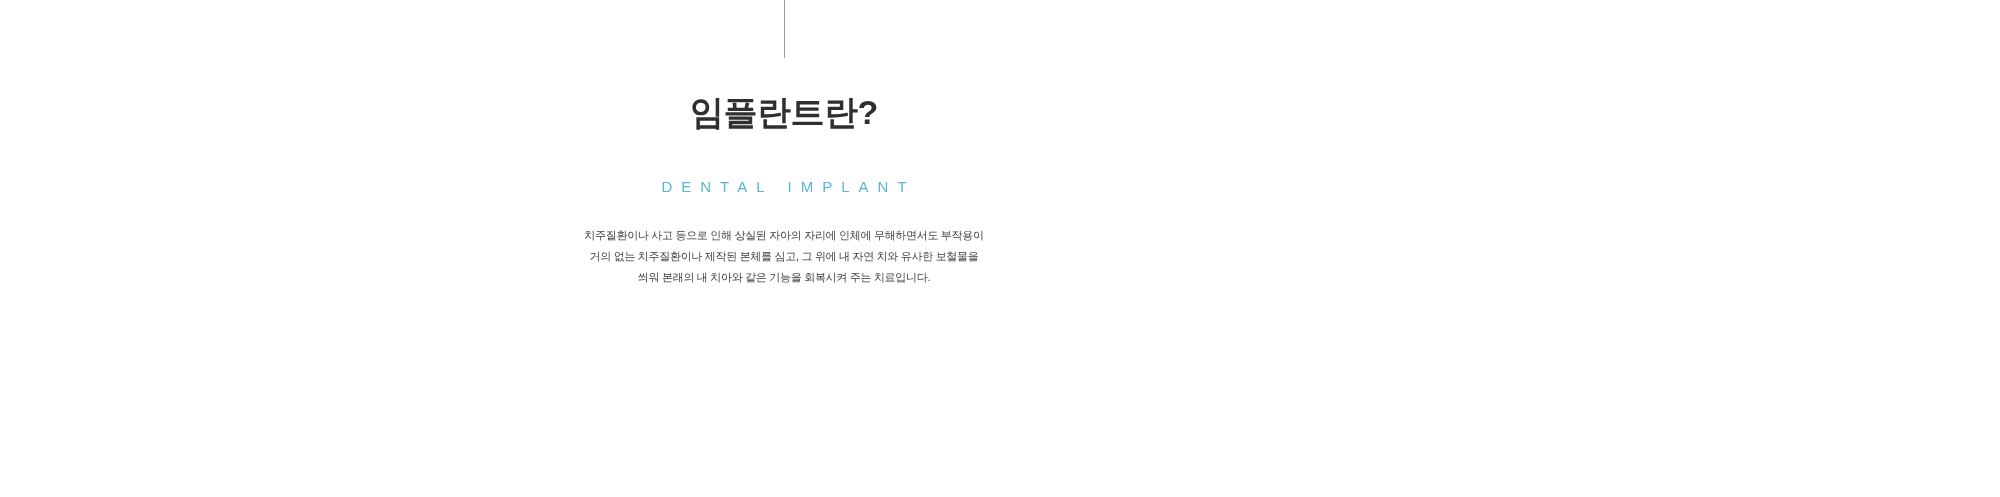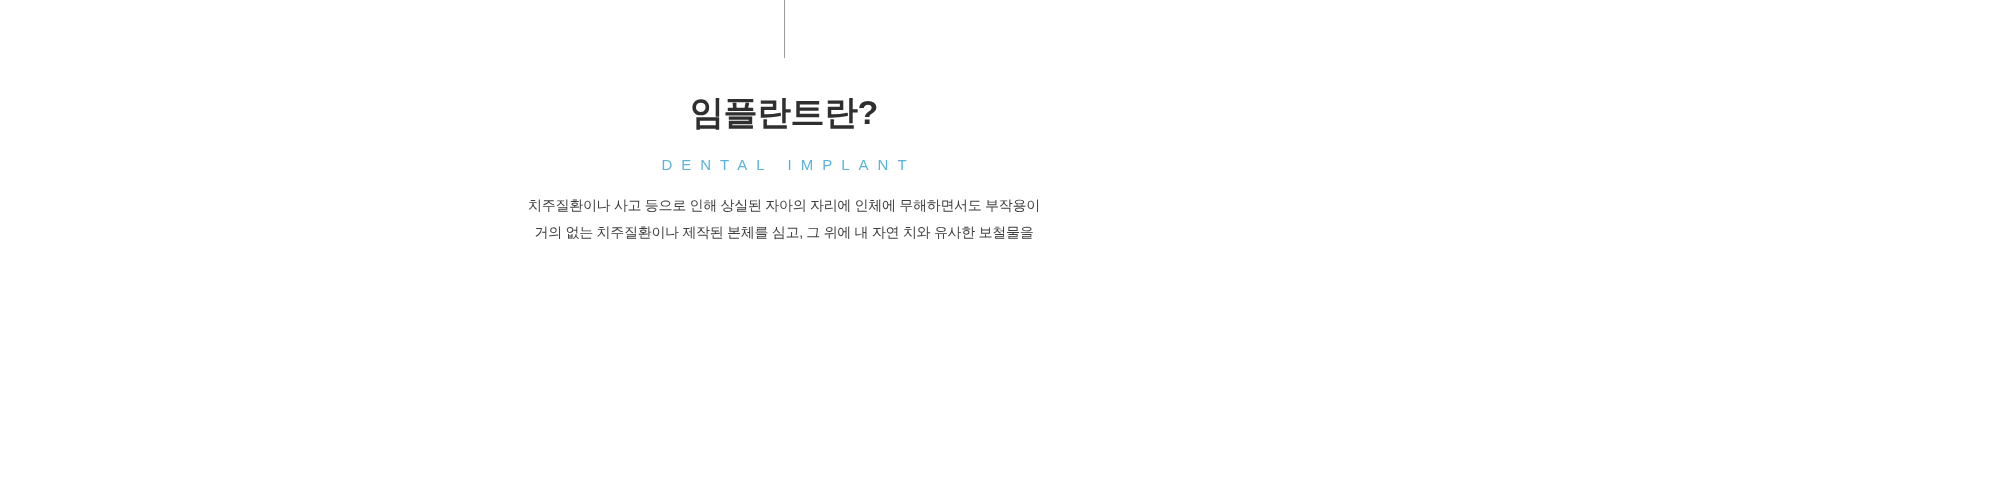--- a/index.html
+++ b/index.html
@@ -41,34 +41,35 @@
   .heading {
     margin-top: 34px;
     font-size: 34px;
     font-weight: bold;
     color: #2f2f2f;
     letter-spacing: -0.5px;
     line-height: 1.2;
     text-align: center;
   }
   .subheading {
+    margin-top: 22px;
     font-size: 15px;
     color: #5bb4d8;
     letter-spacing: 9px;
     text-indent: 9px;
     font-weight: 400;
     text-align: center;
   }
   .subheading .gap {
     display: inline-block;
     width: 14px;
   }
   .body-copy {
-    margin-top: 19px;
-    font-size: 14px;
+    margin-top: 30px;
+    font-size: 11px;
     line-height: 1.95;
     color: #3d3d3d;
     text-align: center;
     letter-spacing: -0.3px;
     max-width: 900px;
   }
   .body-copy .line {
     display: block;
   }
 </style>
@@ -82,16 +83,17 @@
 
     <h1 class="heading">임플란트란?</h1>
 
     <div class="subheading">
       <span>D</span><span>E</span><span>N</span><span>T</span><span>A</span><span>L</span><span class="gap"></span><span>I</span><span>M</span><span>P</span><span>L</span><span>A</span><span>N</span><span>T</span>
     </div>
 
     <div class="body-copy">
       <span class="line">치주질환이나 사고 등으로 인해 상실된 자아의 자리에 인체에 무해하면서도 부작용이</span>
       <span class="line">거의 없는 치주질환이나 제작된 본체를 심고, 그 위에 내 자연 치와 유사한 보철물을</span>
+      <span class="line">씌워 본래의 내 치아와 같은 기능을 회복시켜 주는 치료입니다.</span>
     </div>
 
   </div>
 </div>
 
 </body></html>

